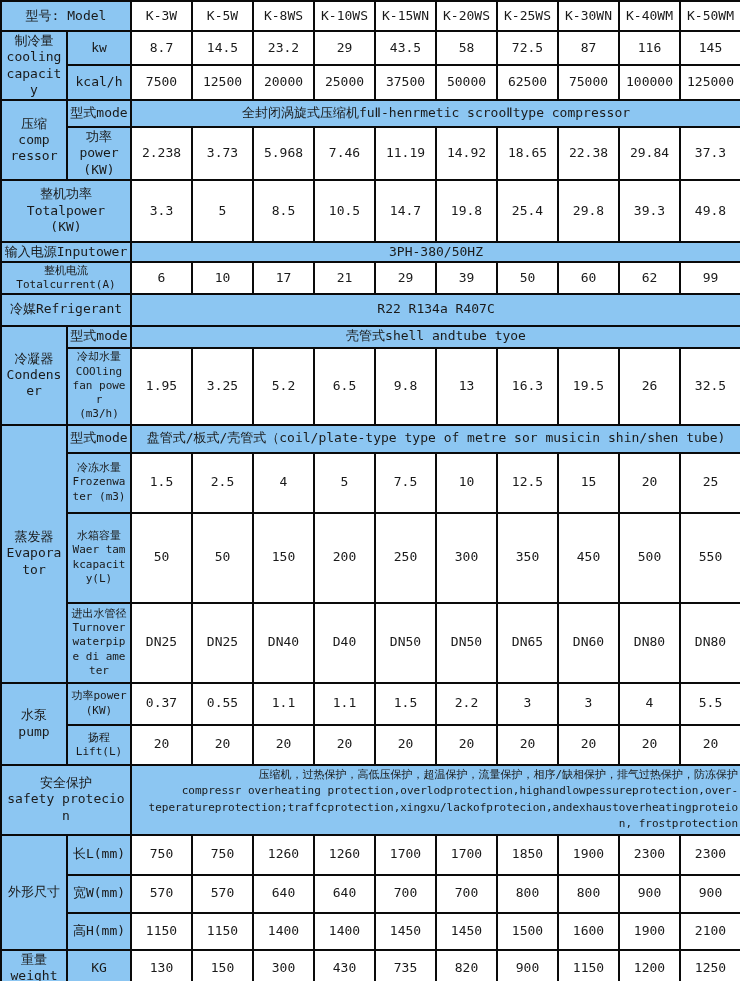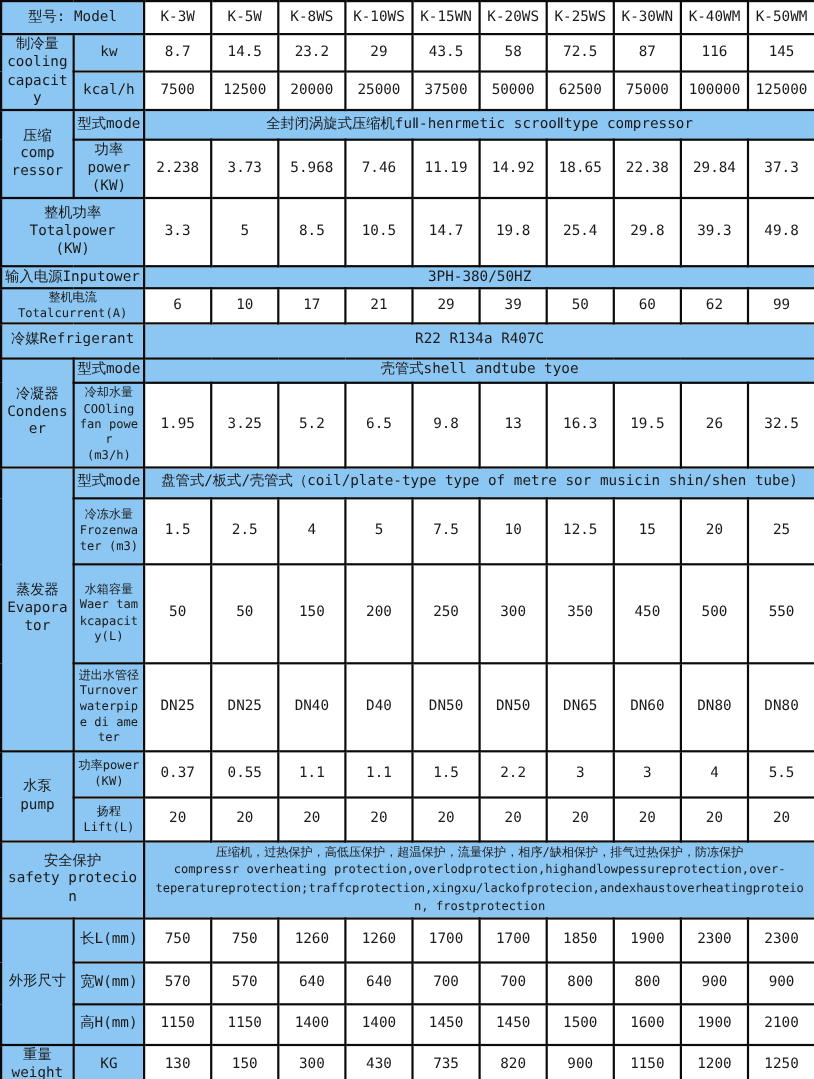--- a/index.html
+++ b/index.html
@@ -37,21 +37,21 @@
     font-size:13px;
   }
   td.lbl.sm{font-size:11px;line-height:1.3;}
   td.lbl.md{font-size:11px;}
   td.info{
     background:var(--cell-blue);
     white-space:pre-line;
     word-break:break-all;
     font-size:13px;
   }
-  td.info.safety{font-size:11px;line-height:1.5;}
+  td.info.safety{font-size:11px;line-height:1.5;text-align:right;}
   td.val{background:#ffffff;font-size:13px;}
 </style>
 </head>
 <body>
 
 <table class="spec">
   <colgroup>
     <col style="width:66px">
       <col style="width:64px">
     <col style="width:61px">

